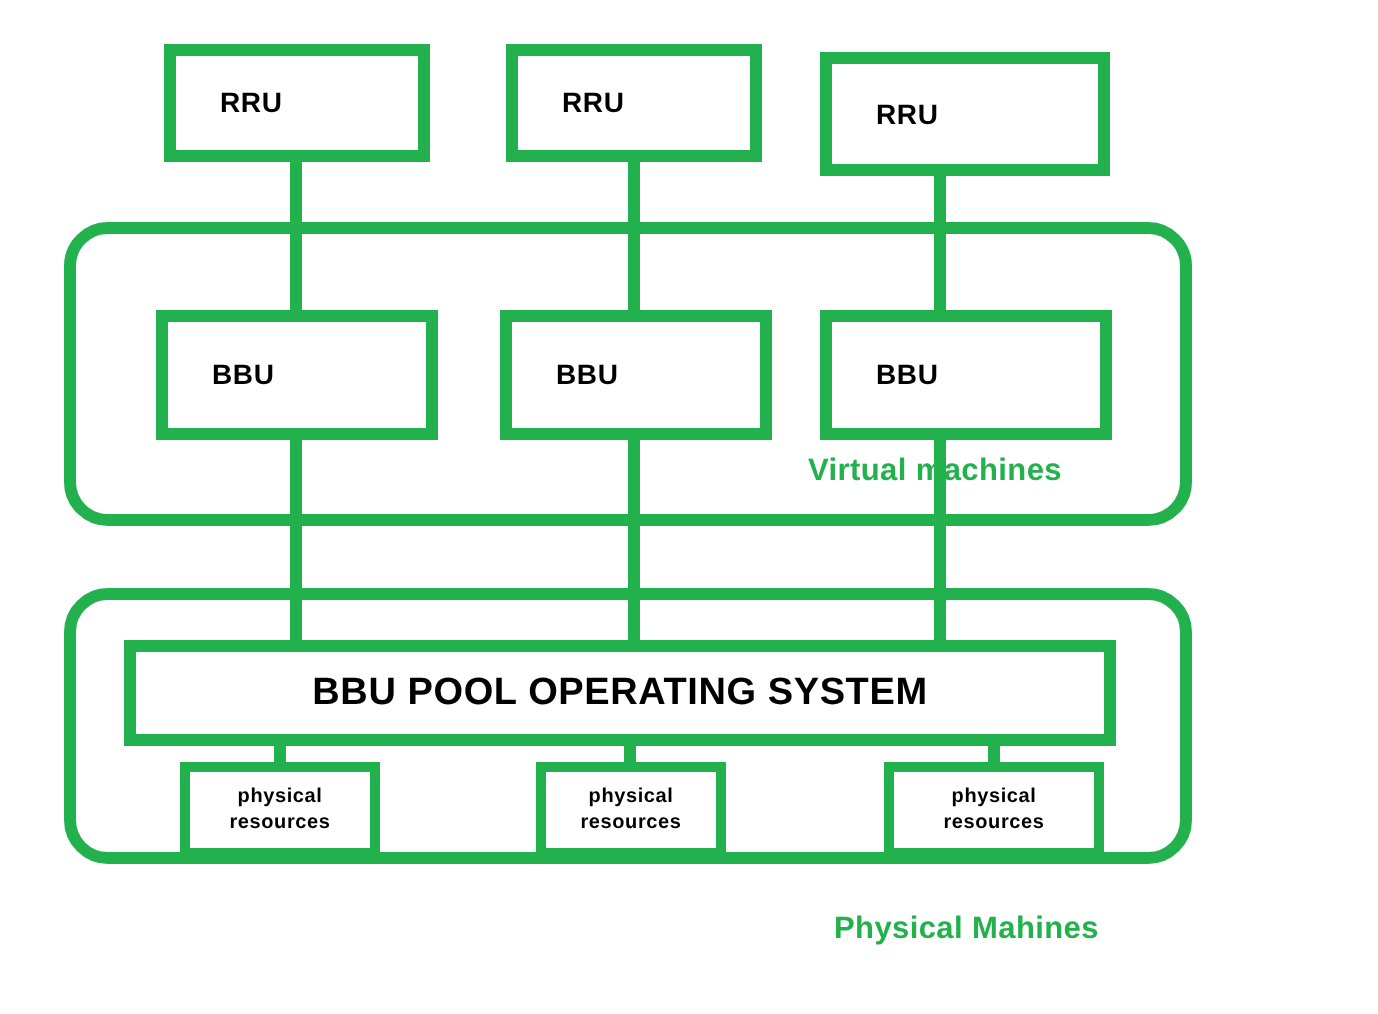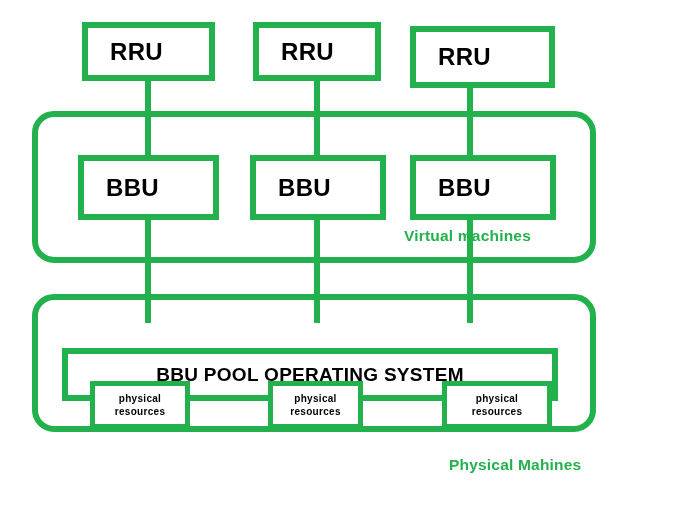--- a/index.html
+++ b/index.html
@@ -39,21 +39,21 @@
     color: #000000;
     font-weight: bold;
     font-family: "Liberation Sans", sans-serif;
     letter-spacing: 0.3px;
     text-align: center;
     line-height: 1.05;
     white-space: pre-line;
   }
   .rru-box .node-label,
   .bbu-box .node-label {
-    font-size: 24px;
+    font-size: 14px;
   }
   
   .rru-box, .bbu-box {
     justify-content: flex-start;
     padding-left: 22px;
   }
   .os-box .node-label {
     font-size: 19px;
   }
   .os-box {
@@ -103,21 +103,21 @@
         <line x1="140" x2="140" y1="370" y2="384"></line>
         <line x1="315" x2="315" y1="370" y2="384"></line>
         <line x1="497" x2="497" y1="370" y2="384"></line>
       </g>
   </svg>
 
   <div class="group-box" id="group-0" style="left: 32px; top: 111px; width: 564px; height: 152px; border-color: rgb(34, 177, 76);"></div>
   <div class="group-caption" id="cap-0" style="left: 404px; top: 227px; color: rgb(34, 177, 76);">Virtual machines</div>
 
   <div class="group-box" id="group-1" style="left: 32px; top: 294px; width: 564px; height: 138px; border-color: rgb(34, 177, 76);"></div>
-  <div class="group-caption" id="cap-1" style="left: 417px; top: 456px; color: rgb(34, 177, 76); margin-left: 32px;">Physical Mahines</div>
+  <div class="group-caption" id="cap-1" style="left: 417px; top: 456px; color: rgb(34, 177, 76);">Physical Mahines</div>
 
   <div class="node-box rru-box" id="rru-0" style="left: 82px; top: 22px; width: 133px; height: 59px;">
     <span class="node-label">RRU</span>
   </div>
   <div class="node-box rru-box" id="rru-1" style="left: 253px; top: 22px; width: 128px; height: 59px;">
     <span class="node-label">RRU</span>
   </div>
   <div class="node-box rru-box" id="rru-2" style="left: 410px; top: 26px; width: 145px; height: 62px;">
     <span class="node-label">RRU</span>
   </div>
@@ -125,21 +125,21 @@
   <div class="node-box bbu-box" id="bbu-0" style="left: 78px; top: 155px; width: 141px; height: 65px;">
     <span class="node-label">BBU</span>
   </div>
   <div class="node-box bbu-box" id="bbu-1" style="left: 250px; top: 155px; width: 136px; height: 65px;">
     <span class="node-label">BBU</span>
   </div>
   <div class="node-box bbu-box" id="bbu-2" style="left: 410px; top: 155px; width: 146px; height: 65px;">
     <span class="node-label">BBU</span>
   </div>
 
-  <div class="node-box os-box" id="os-node" style="left: 62px; top: 320px; width: 496px; height: 53px; margin-top: 28px;">
+  <div class="node-box os-box" id="os-node" style="left: 62px; top: 320px; width: 496px; height: 53px;">
     <span class="node-label">BBU POOL OPERATING SYSTEM</span>
   </div>
 
   <div class="node-box pr-box" id="pr-0" style="left: 90px; top: 381px; width: 100px; height: 48px;">
     <span class="node-label">physical
 resources</span>
   </div>
   <div class="node-box pr-box" id="pr-1" style="left: 268px; top: 381px; width: 95px; height: 48px;">
     <span class="node-label">physical
 resources</span>

